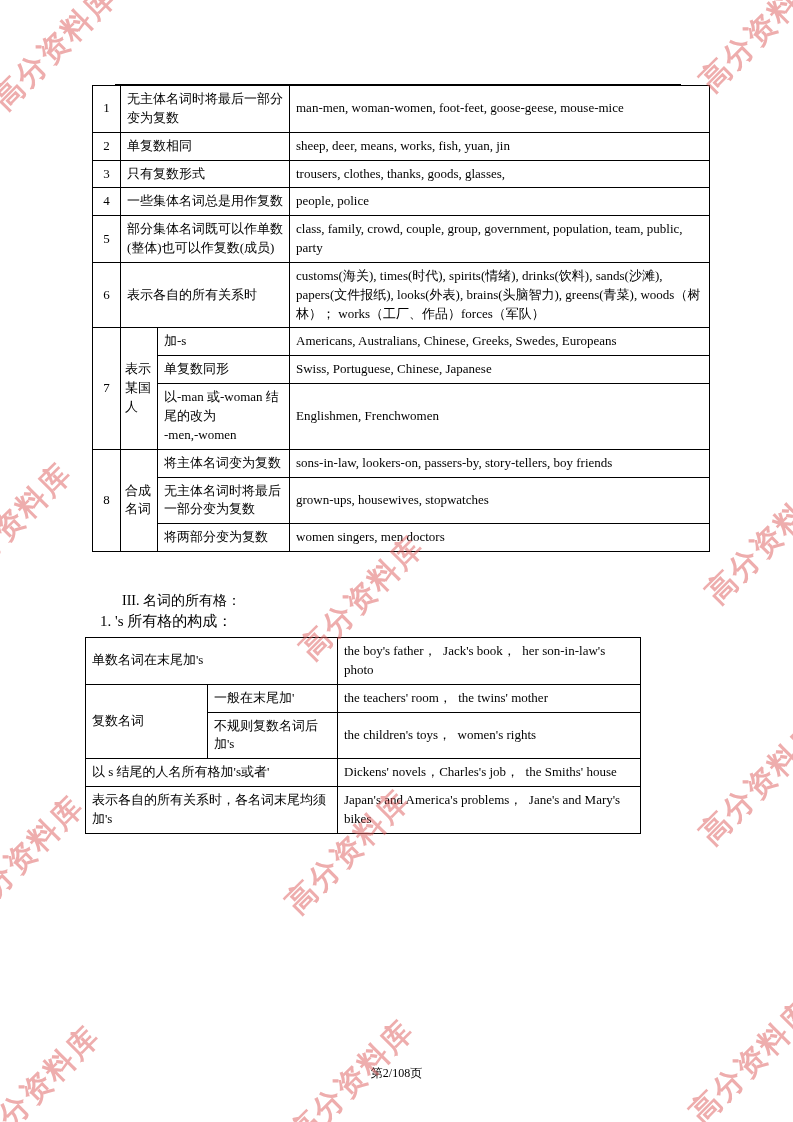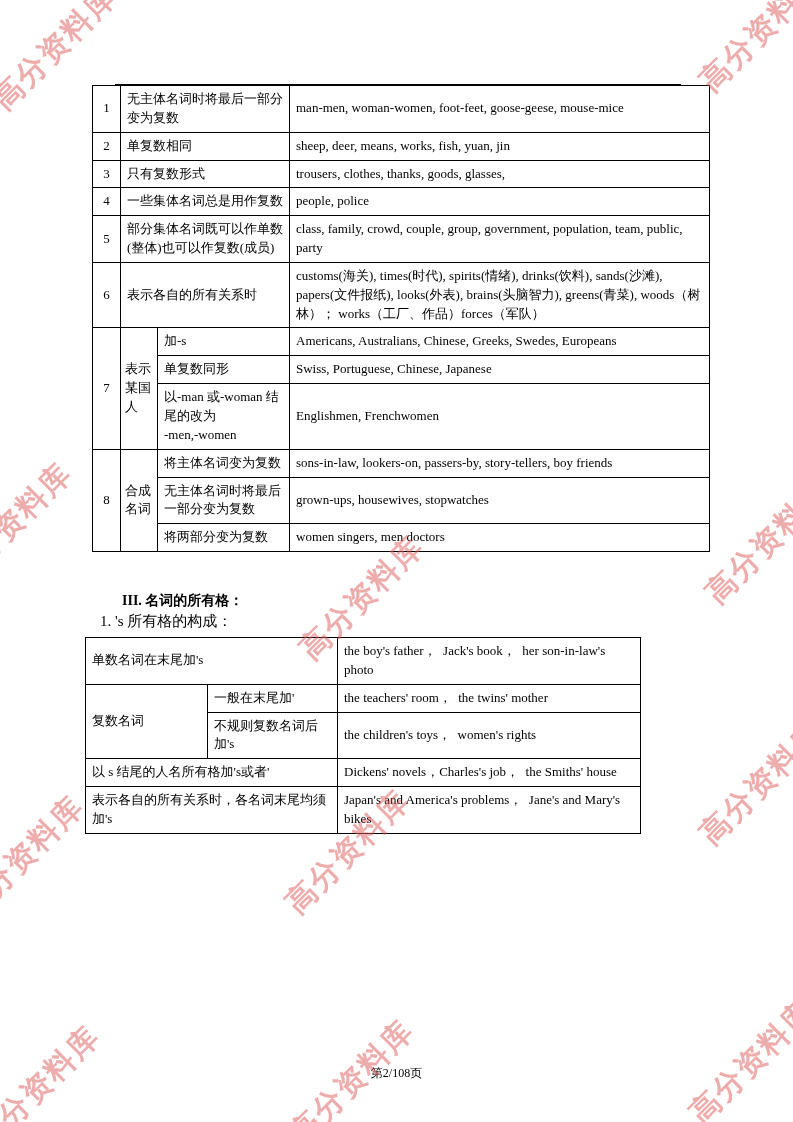--- a/index.html
+++ b/index.html
@@ -39,21 +39,21 @@
   .t1 .c-grp { width: 37px; }
   .t1 .c-sub { width: 132px; }
   .t2 { margin-left: 85px; width: 556px; }
   .t2 .c-a { width: 122px; }
   .t2 .c-b { width: 130px; }
   td.num { text-align: center; padding: 4px 2px; }
   td.grp { padding: 4px 4px; }
   .h3 {
     margin: 40px 0 2px 122px;
     font-size: 14px;
-    font-weight: bold;
+    font-weight: normal;
   }
   .para {
     margin: 3px 0 0 100px;
     width: 613px;
     font-size: 13.5px;
     line-height: 1.5;
     text-align: justify;
   }
   .subh {
     margin: 2px 0 6px 100px;

